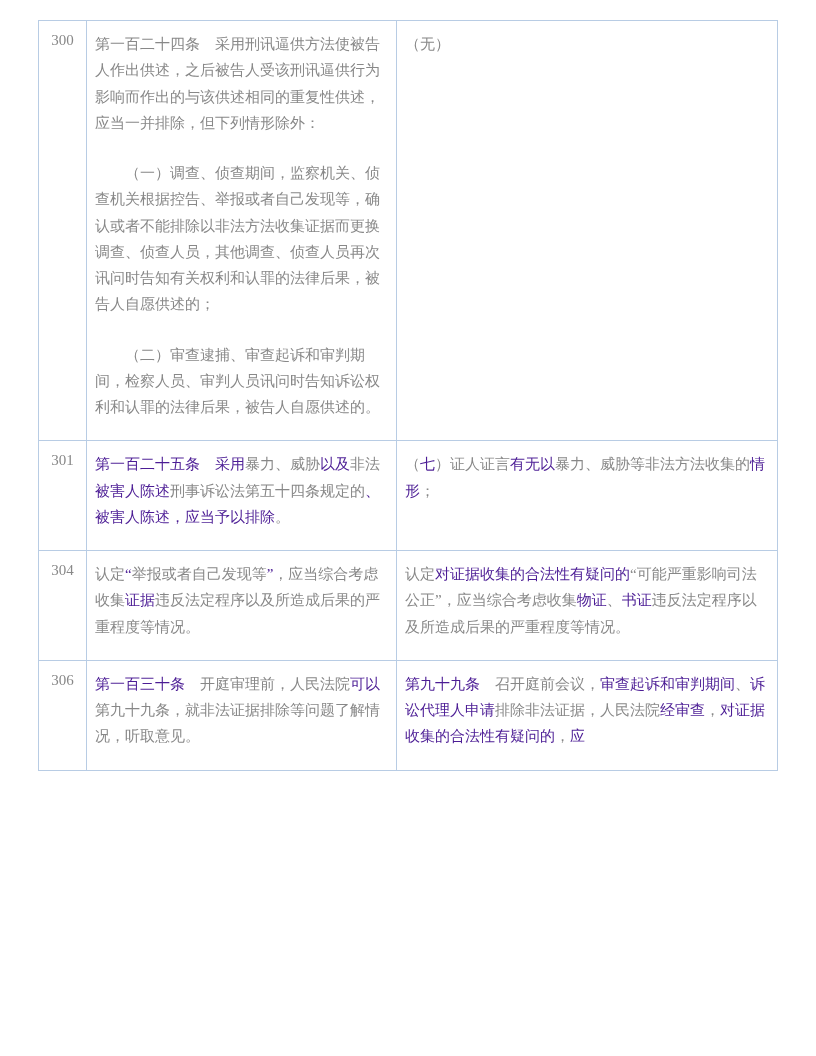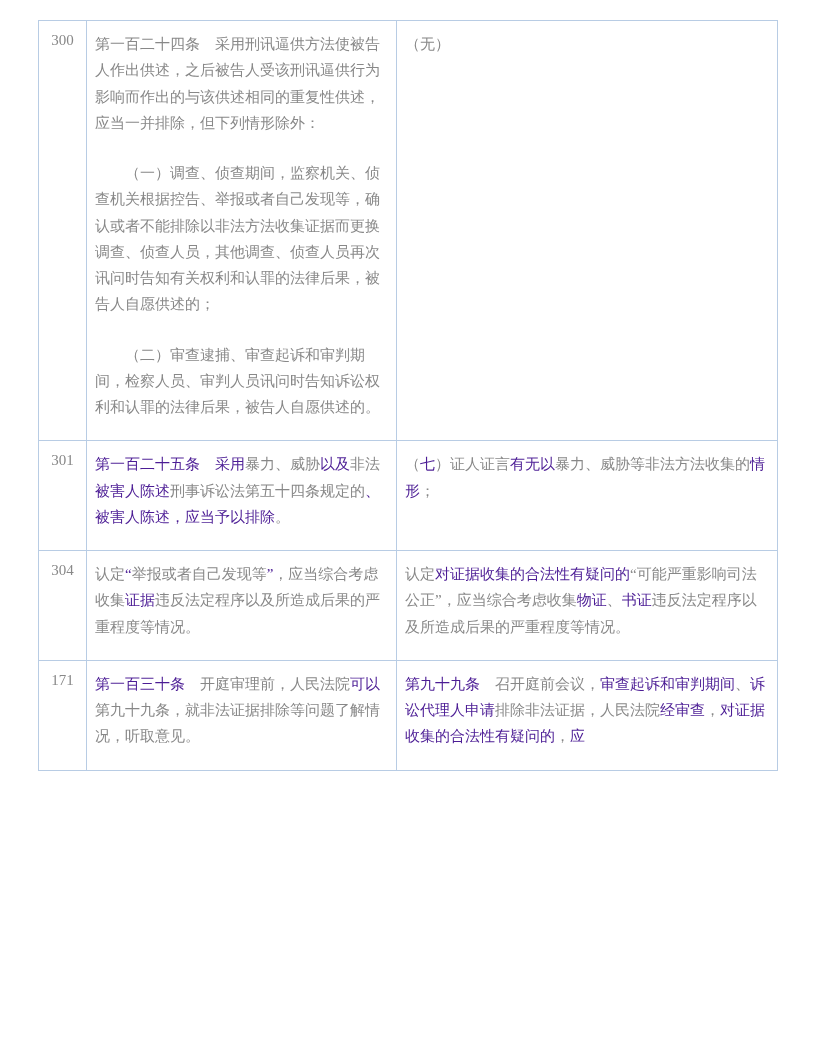--- a/index.html
+++ b/index.html
@@ -69,21 +69,21 @@
       <tr>
         <td class="num">304</td>
         <td>
           <p class="para"><span>认定</span><span class="hl">“</span><span>举报或者自己发现等</span><span class="hl">”</span><span>，应当综合考虑收集</span><span class="hl">证据</span><span>违反法定程序以及所造成后果的严重程度等情况。</span></p>
         </td>
         <td>
           <p class="para"><span>认定</span><span class="hl">对证据收集的合法性有疑问的</span><span>“可能严重影响司法公正”，应当综合考虑收集</span><span class="hl">物证</span><span>、</span><span class="hl">书证</span><span>违反法定程序以及所造成后果的严重程度等情况。</span></p>
         </td>
       </tr>
       <tr>
-        <td class="num">171</td>
+        <td class="num">306</td>
         <td>
           <p class="para"><span class="hl">第一百三十条</span><span>　开庭审理前，人民法院</span><span class="hl">可以</span><span>第九十九条，就非法证据排除等问题了解情况，听取意见。</span></p>
         </td>
         <td>
           <p class="para"><span class="hl">第九十九条</span><span>　召开庭前会议，</span><span class="hl">审查起诉和审判期间</span><span>、</span><span class="hl">诉讼代理人申请</span><span>排除非法证据，人民法院</span><span class="hl">经审查</span><span>，</span><span class="hl">对证据收集的合法性有疑问的</span><span>，</span><span class="hl">应</span></p>
         </td>
       </tr>
     </tbody>
 </table>
 

